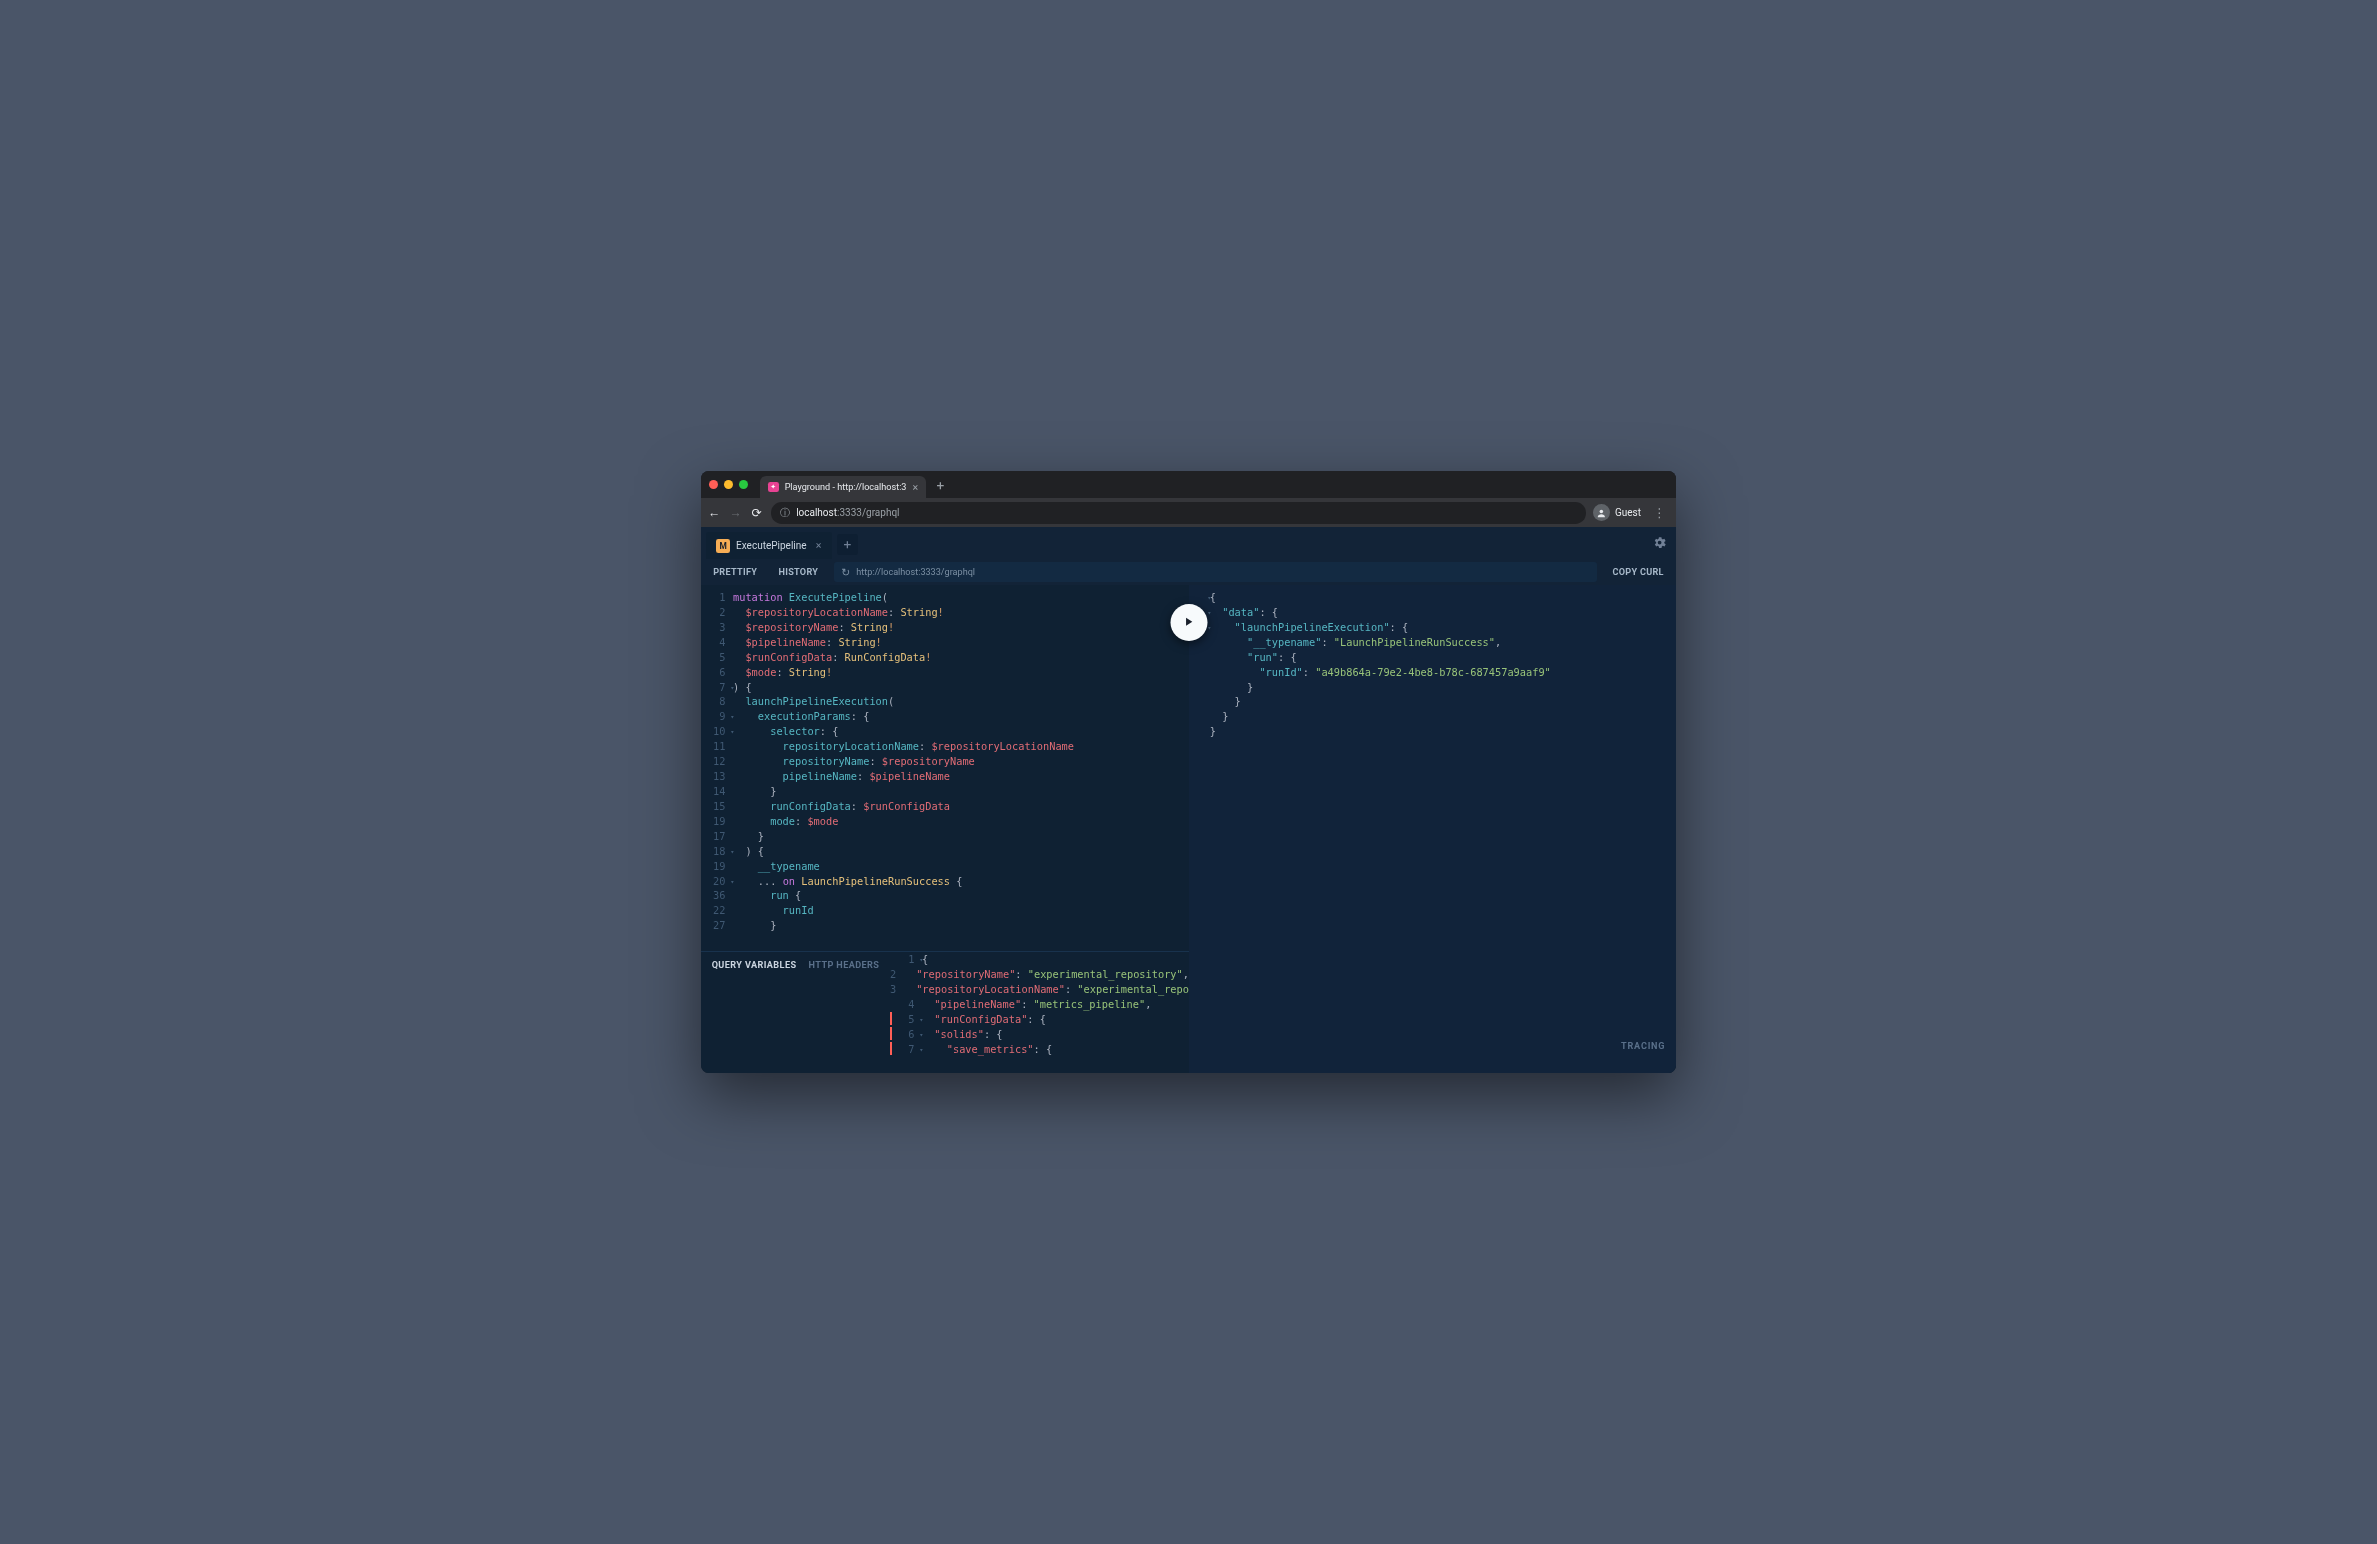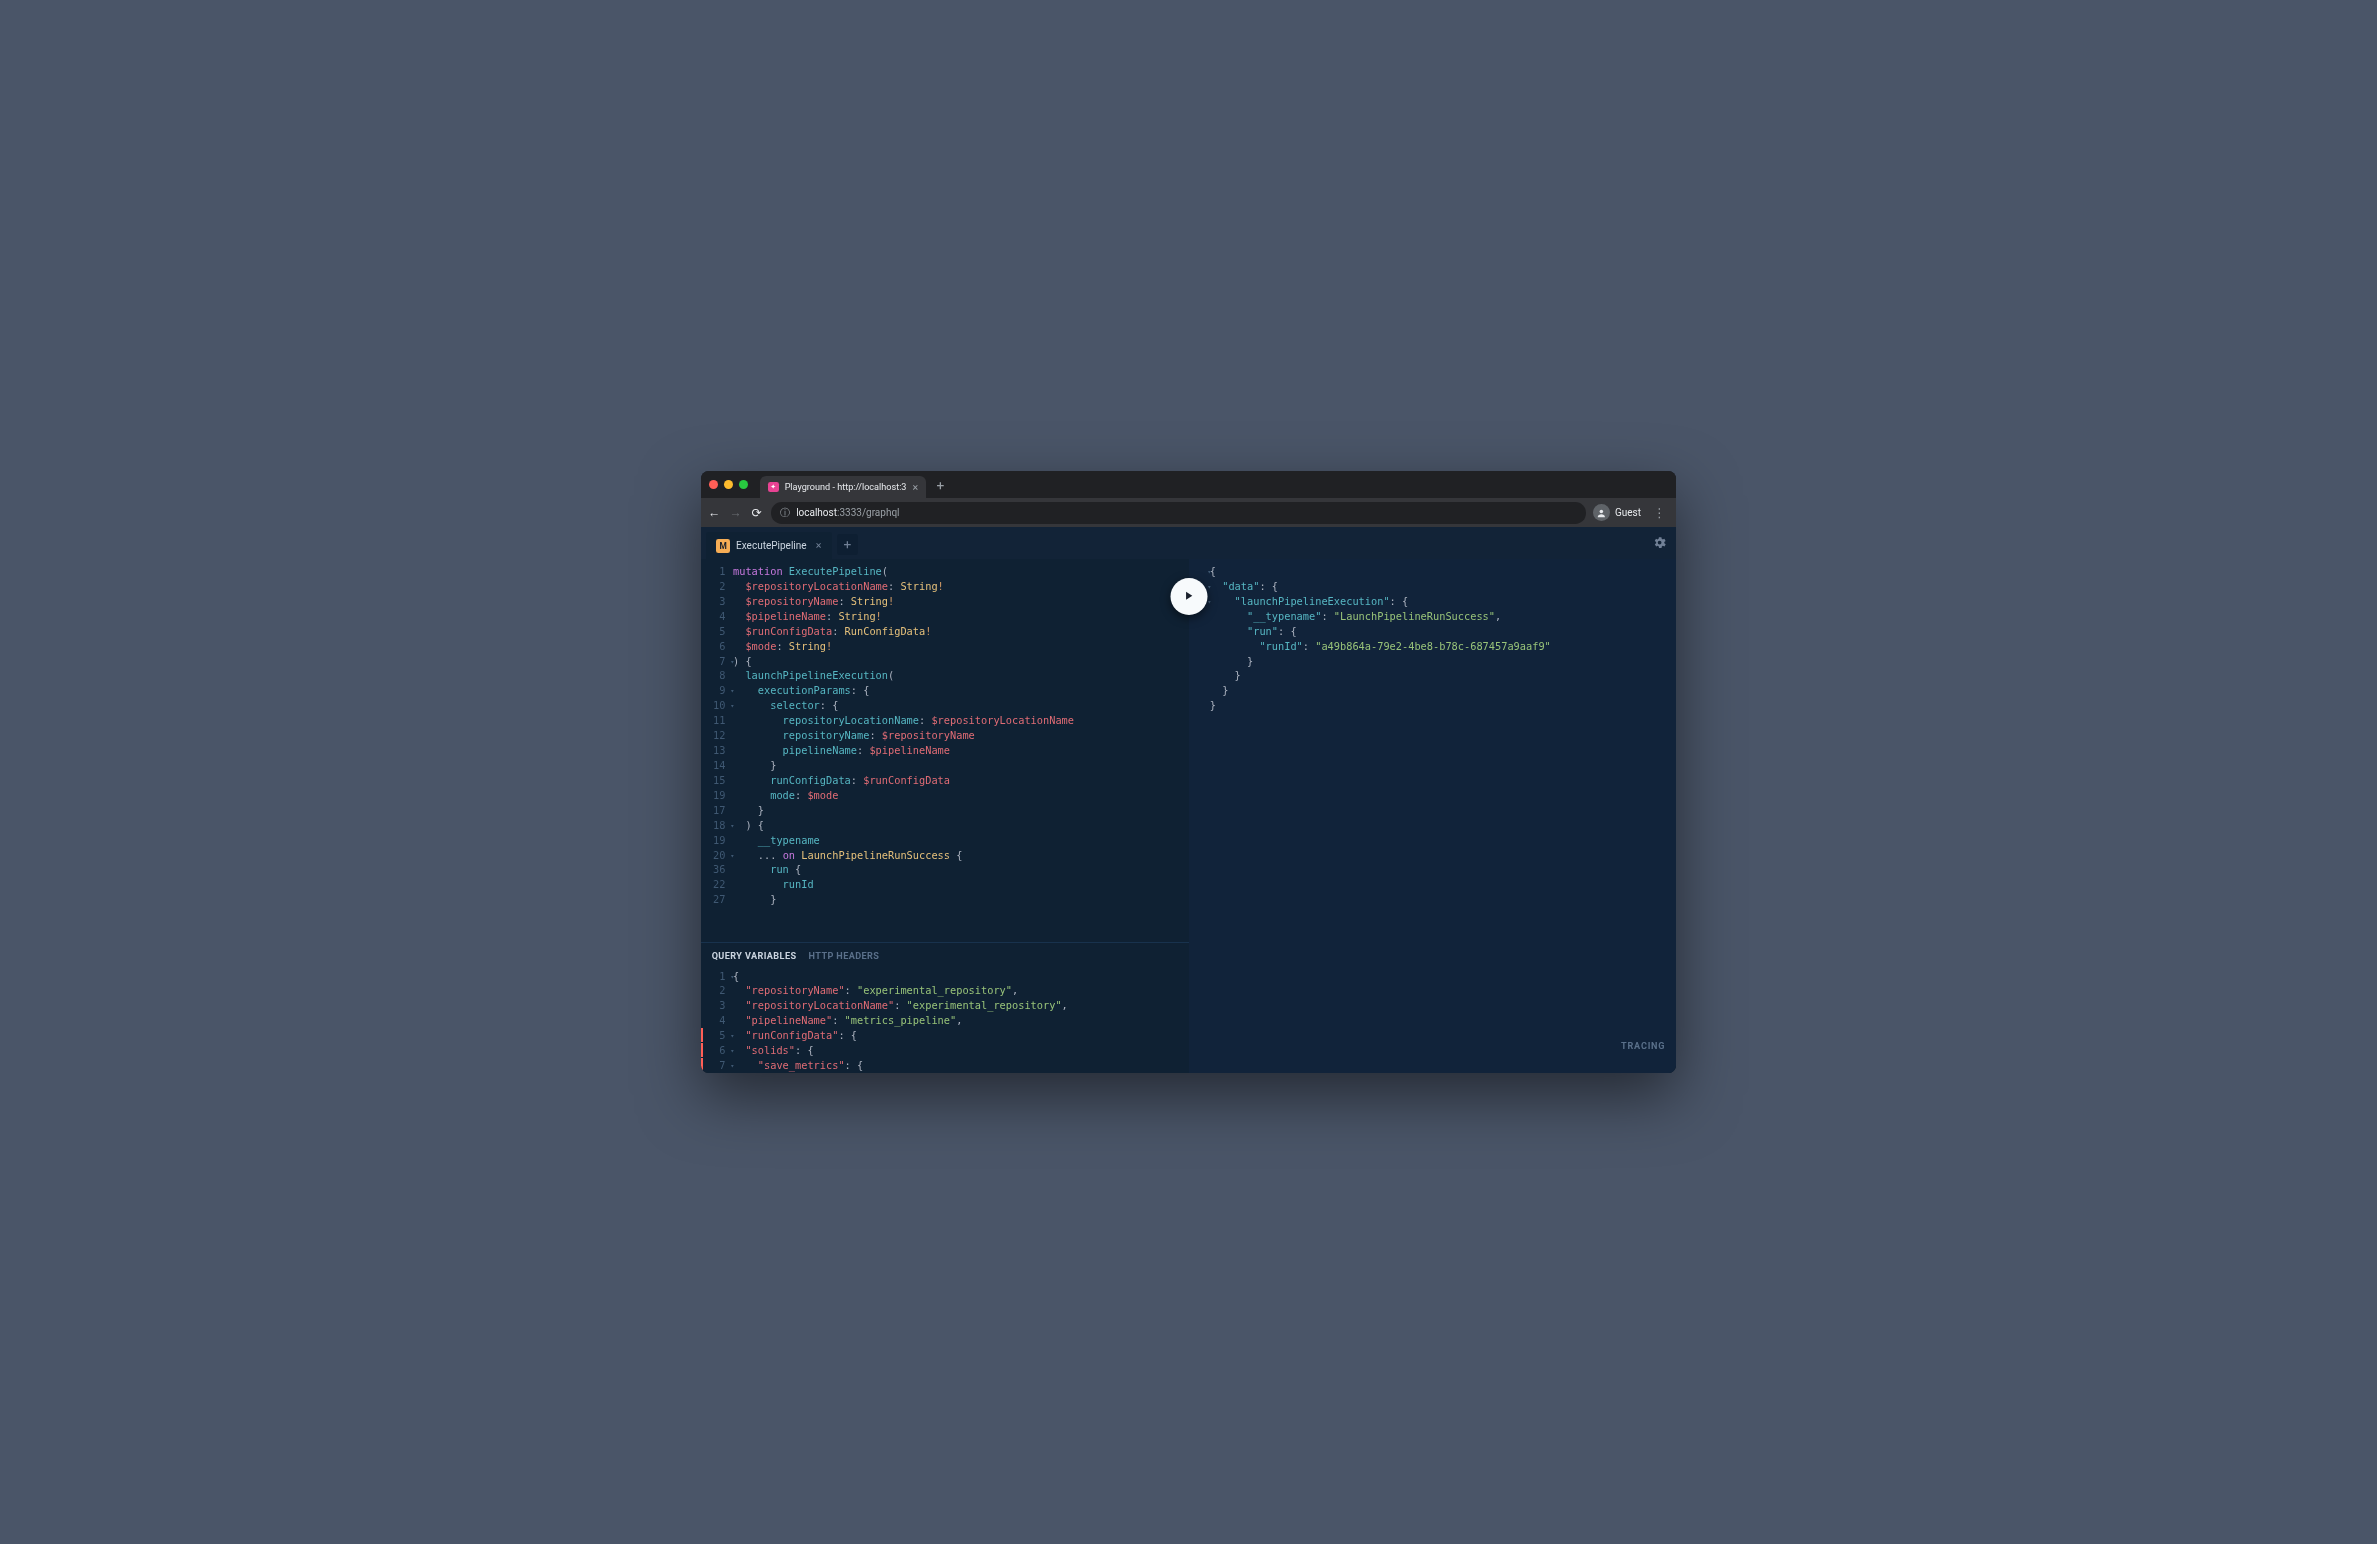--- a/index.html
+++ b/index.html
@@ -109,21 +109,21 @@
     box-shadow: 0 3px 9.1px rgba(0,0,0,0.5); z-index:5; color:#1a202c; font-size:15.2px;
   }
 
   .sidetabs { position:absolute; right:0; top:69px; display:flex; flex-direction:column; gap:6.1px; }
   .sidetab {
     background:#18324d; color:#cbd5e0; font-size:8.4px; font-weight:700; letter-spacing:0.8px;
     padding:10.7px 3.8px; writing-mode:vertical-rl; transform:rotate(180deg);
     border-radius:0 3px 3px 0; cursor:pointer;
   }
 
-  .bottompanel { border-top:0.8px solid #18324d; display:flex; flex-direction:column; min-height:122px; }
+  .bottompanel { border-top:0.8px solid #18324d; display:flex; flex-direction:row; min-height:122px; }
   .bp-tabs { display:flex; gap:12.2px; padding:7.6px 10.7px; font-size:9.1px; font-weight:700; letter-spacing:0.4px; }
   .bp-tab { color:#5a708a; cursor:pointer; }
   .bp-tab.active { color:#cbd5e0; }
   .bp-editor { flex:1; overflow:auto; font-family:"SF Mono", Menlo, Consolas, monospace; font-size:10.3px; line-height:1.45; position:relative; }
   .bp-editor .row { display:flex; white-space:pre; position:relative; }
 
   .tracing { position:absolute; right:10.7px; bottom:22px; color:#5a708a; font-size:9.1px; font-weight:700; letter-spacing:0.8px; cursor:pointer; }
 </style>
 </head>
 <body>
@@ -173,20 +173,29 @@
         <span class="x">×</span>
       </div>
       <div class="pg-add">+</div>
       <span class="gear">
         <svg width="15.2" height="15.2" viewBox="0 0 24 24" fill="#718096">
             <path d="M19.4 13a7.7 7.7 0 000-2l2.1-1.6-2-3.4-2.5 1a7.6 7.6 0 00-1.7-1l-.4-2.6h-4l-.4 2.6a7.6 7.6 0 00-1.7 1l-2.5-1-2 3.4L6.6 11a7.7 7.7 0 000 2l-2.1 1.6 2 3.4 2.5-1a7.6 7.6 0 001.7 1l.4 2.6h4l.4-2.6a7.6 7.6 0 001.7-1l2.5 1 2-3.4zM12 15a3 3 0 110-6 3 3 0 010 6z"></path>
           </svg>
       </span>
     </div>
 
+    <div class="toolbar">
+      <div class="tbtn">PRETTIFY</div>
+      <div class="tbtn">HISTORY</div>
+      <div class="endpoint">
+        <span class="re">↻</span>
+        <span>http://localhost:3333/graphql</span>
+      </div>
+      <div class="copycurl">COPY CURL</div>
+    </div>
 
     <div class="workspace">
 
       <div class="play">
         <svg width="13.7" height="13.7" viewBox="0 0 24 24" fill="#1a202c">
             <path d="M8 5v14l11-7z"></path>
           </svg>
       </div>
 
       <div class="sidetabs">

